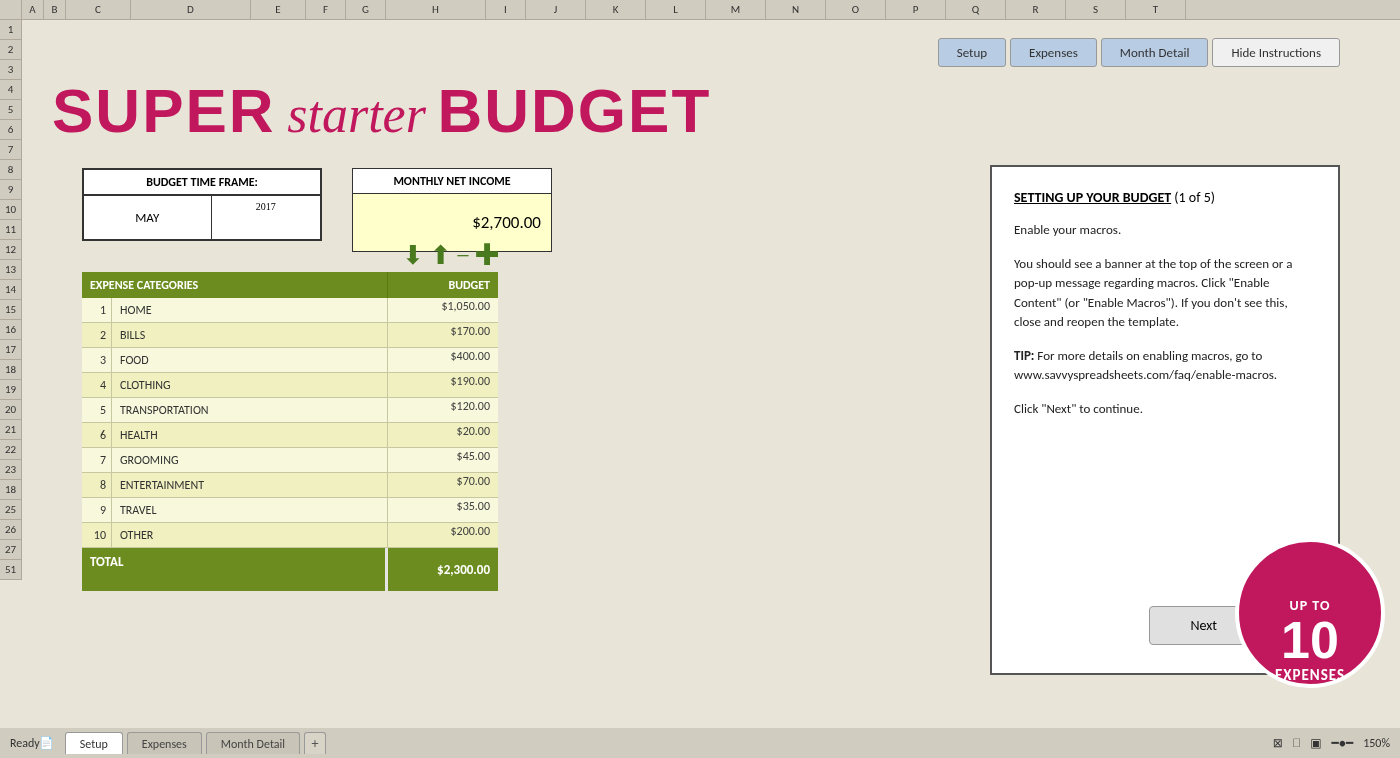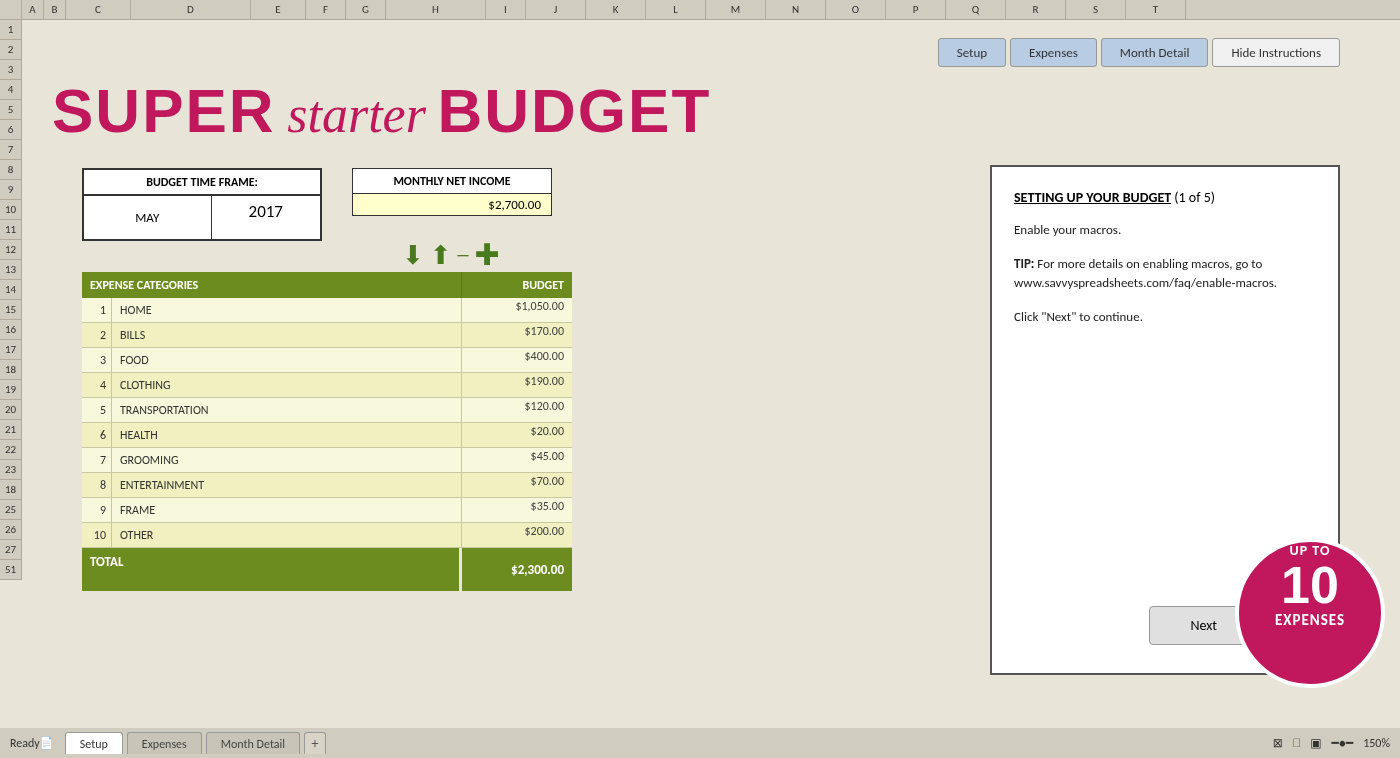--- a/index.html
+++ b/index.html
@@ -168,21 +168,22 @@
       flex: 1;
       padding: 14px;
       text-align: center;
       font-size: 13px;
       border-right: 1px solid #333;
     }
     .budget-tf-year {
       flex: 1;
       padding: 5px;
       text-align: center;
-      font-size: 17px;
+      font-size: 10px;
+      font-family: Liberation Serif, serif;
     }
 
     
     .monthly-income {
       position: absolute;
       top: 148px;
       left: 330px;
     }
     .income-box {
       border: 1px solid #333;
@@ -190,22 +191,22 @@
       width: 200px;
     }
     .income-label {
       padding: 5px 10px;
       font-size: 12px;
       font-weight: bold;
       text-align: center;
       border-bottom: 1px solid #333;
     }
     .income-value {
-      padding: 3px 10px;
-      font-size: 13px;
+      padding: 18px 10px;
+      font-size: 17px;
       text-align: right;
       background: #ffffcc;
     }
 
     
     .arrow-buttons {
       position: absolute;
       top: 220px;
       left: 380px;
       display: flex;
@@ -217,21 +218,21 @@
       color: #4a7a1e;
       cursor: pointer;
       line-height: 1;
     }
 
     
     .expense-table {
       position: absolute;
       top: 252px;
       left: 60px;
-      width: 490px;
+      width: 416px;
     }
     .table-header {
       display: flex;
       background: #6d8c1f;
       color: white;
       font-weight: bold;
       font-size: 12px;
     }
     .th-category {
       flex: 1;
@@ -343,21 +344,21 @@
       position: absolute;
       bottom: 40px;
       right: 15px;
       width: 150px;
       height: 150px;
       background: #c0175d;
       border-radius: 50%;
       display: flex;
       flex-direction: column;
       align-items: center;
-      justify-content: flex-start;
+      justify-content: flex-end;
       color: white;
       z-index: 20;
       border: 4px solid white;
     }
     .badge-up {
       font-size: 14px;
       font-weight: bold;
       letter-spacing: 1px;
     }
     .badge-num {
@@ -573,41 +574,42 @@
       <div class="td-cat">GROOMING</div>
       <div class="td-val">$45.00</div>
     </div>
           <div class="table-row">
       <div class="td-num">8</div>
       <div class="td-cat">ENTERTAINMENT</div>
       <div class="td-val">$70.00</div>
     </div>
           <div class="table-row">
       <div class="td-num">9</div>
-      <div class="td-cat">FRAME</div>
+      <div class="td-cat">TRAVEL</div>
       <div class="td-val">$35.00</div>
     </div>
           <div class="table-row">
       <div class="td-num">10</div>
       <div class="td-cat">OTHER</div>
       <div class="td-val">$200.00</div>
     </div>
         </div>
       <div class="table-total">
         <div class="total-label">TOTAL</div>
         <div class="total-val">$2,300.00</div>
       </div>
     </div>
 
     <div class="instructions-box">
       <div>
         <span class="instructions-title">SETTING UP YOUR BUDGET</span><span class="instructions-subtitle"> (1 of 5)</span>
       </div>
       <div class="instructions-text">
         <p>Enable your macros.</p>
+        <p>You should see a banner at the top of the screen or a pop-up message regarding macros. Click "Enable Content" (or "Enable Macros"). If you don't see this, close and reopen the template.</p>
         <p>
           <span class="tip-bold">TIP:  </span><span>For more details on enabling macros, go to www.savvyspreadsheets.com/faq/enable-macros.</span>
         </p>
         <p>Click "Next" to continue.</p>
       </div>
       <button class="next-btn">Next</button>
     </div>
 
     <div class="circle-badge">
       <span class="badge-up">UP TO</span>

